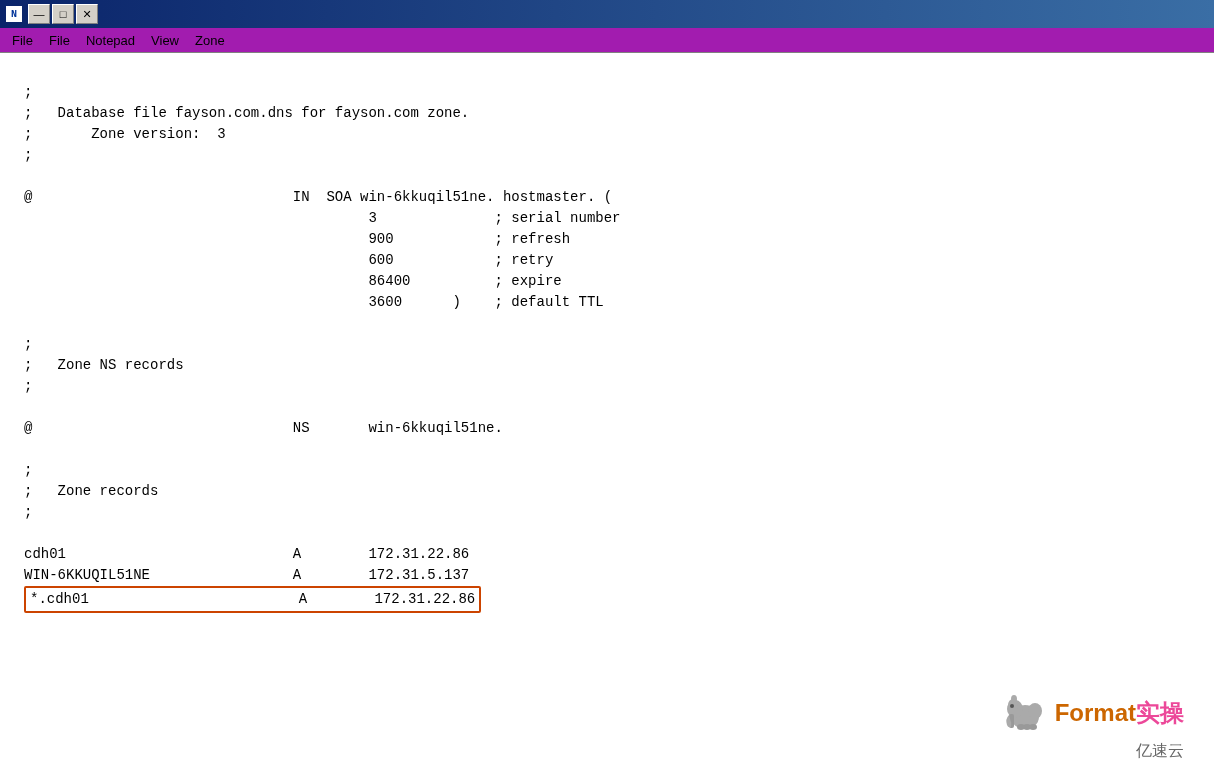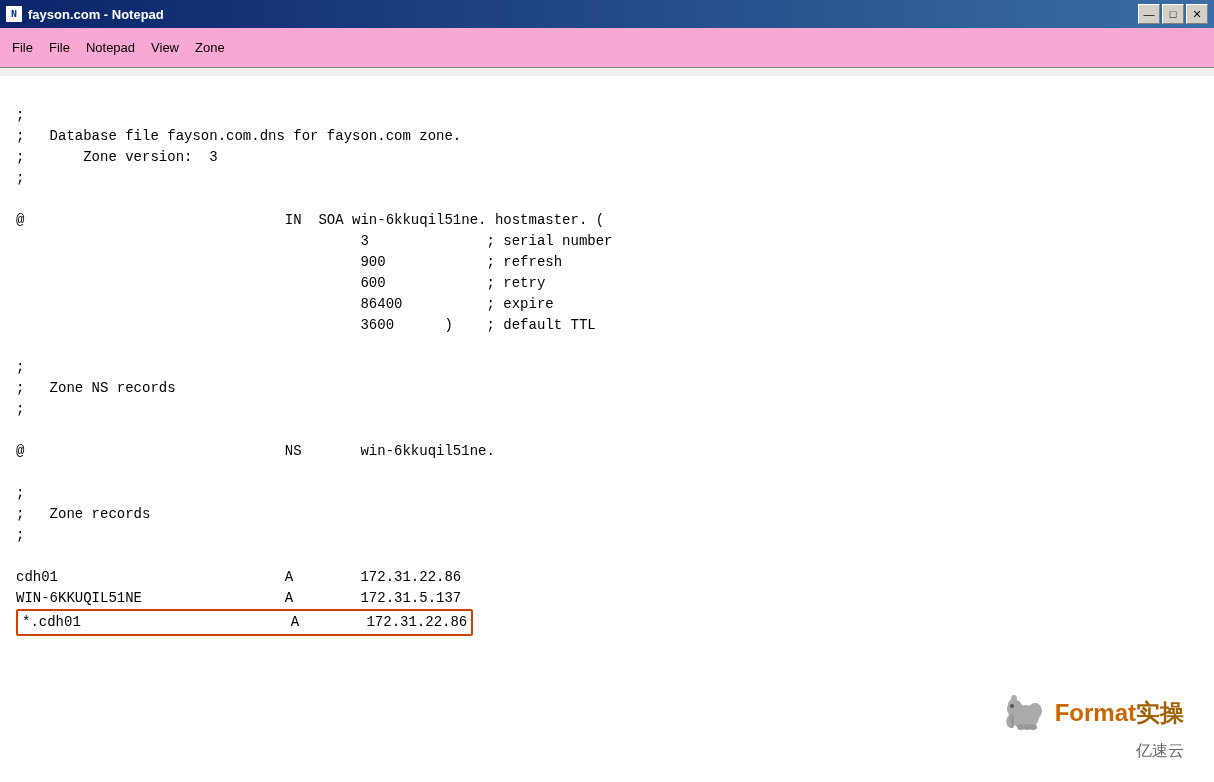--- a/index.html
+++ b/index.html
@@ -64,44 +64,43 @@
       display: flex;
       align-items: center;
       justify-content: center;
       font-size: 11px;
       font-family: Arial, sans-serif;
       cursor: pointer;
       color: #000;
     }
 
     .menu-bar {
-      background: #f9a8d4;
-      height: 40px;
+      background: #a21caf;
+      height: 25px;
       display: flex;
       align-items: center;
       padding: 0 4px;
       border-bottom: 1px solid #808080;
       flex-shrink: 0;
     }
 
     .menu-item {
       padding: 2px 8px;
       font-family: 'Segoe UI', Tahoma, Arial, sans-serif;
       font-size: 13px;
       cursor: pointer;
       color: #000;
     }
 
     .editor-area {
       flex: 1;
       background: #ffffff;
-      padding: 8px 16px;
+      padding: 8px 24px;
       overflow: auto;
       position: relative;
-      margin-top: 8px;
     }
 
     .editor-content {
       font-family: 'Courier New', Courier, monospace;
       font-size: 14px;
       color: #000;
       line-height: 1.5;
       white-space: pre;
       letter-spacing: 0;
     }
@@ -134,21 +133,20 @@
       text-align: right;
     }
   </style>
 </head>
 <body>
 
 <div class="window">
 
   <div class="title-bar">
     <div class="title-bar-icon">N</div>
-    <span class="title-bar-text">fayson.com - Notepad</span>
     <div class="title-bar-controls">
       <div class="title-btn">—</div>
       <div class="title-btn">□</div>
       <div class="title-btn">✕</div>
     </div>
   </div>
 
   <div class="menu-bar">
     <div class="menu-item">File</div>
     <div class="menu-item">File</div>
@@ -196,19 +194,19 @@
           <ellipse cx="12" cy="16" rx="5" ry="6" fill="#aaa"></ellipse>
           <rect x="8" y="25" width="5" height="14" rx="2" fill="#999"></rect>
           <ellipse cx="13" cy="10" rx="3" ry="4" fill="#aaa"></ellipse>
           <circle cx="11" cy="17" r="2" fill="#555"></circle>
           <ellipse cx="26" cy="38" rx="4" ry="3" fill="#999"></ellipse>
           <ellipse cx="32" cy="38" rx="4" ry="3" fill="#999"></ellipse>
           <ellipse cx="20" cy="38" rx="4" ry="3" fill="#999"></ellipse>
           <path d="M8 26 Q4 30 6 36 Q7 39 10 38 Q11 34 9 30 Z" fill="#aaa"></path>
         </svg>
         <div style="font-family: 'Segoe UI', Arial, sans-serif; font-size: 24px; font-weight: bold; color: #cc6600;">
-          <span>Format</span><span style="color: #a16207;">实操</span>
+          <span>Format</span><span style="color: #ec4899;">实操</span>
         </div>
       </div>
       <div class="sub-brand">亿速云</div>
     </div>
   </div>
 </div>
 
 </body></html>

